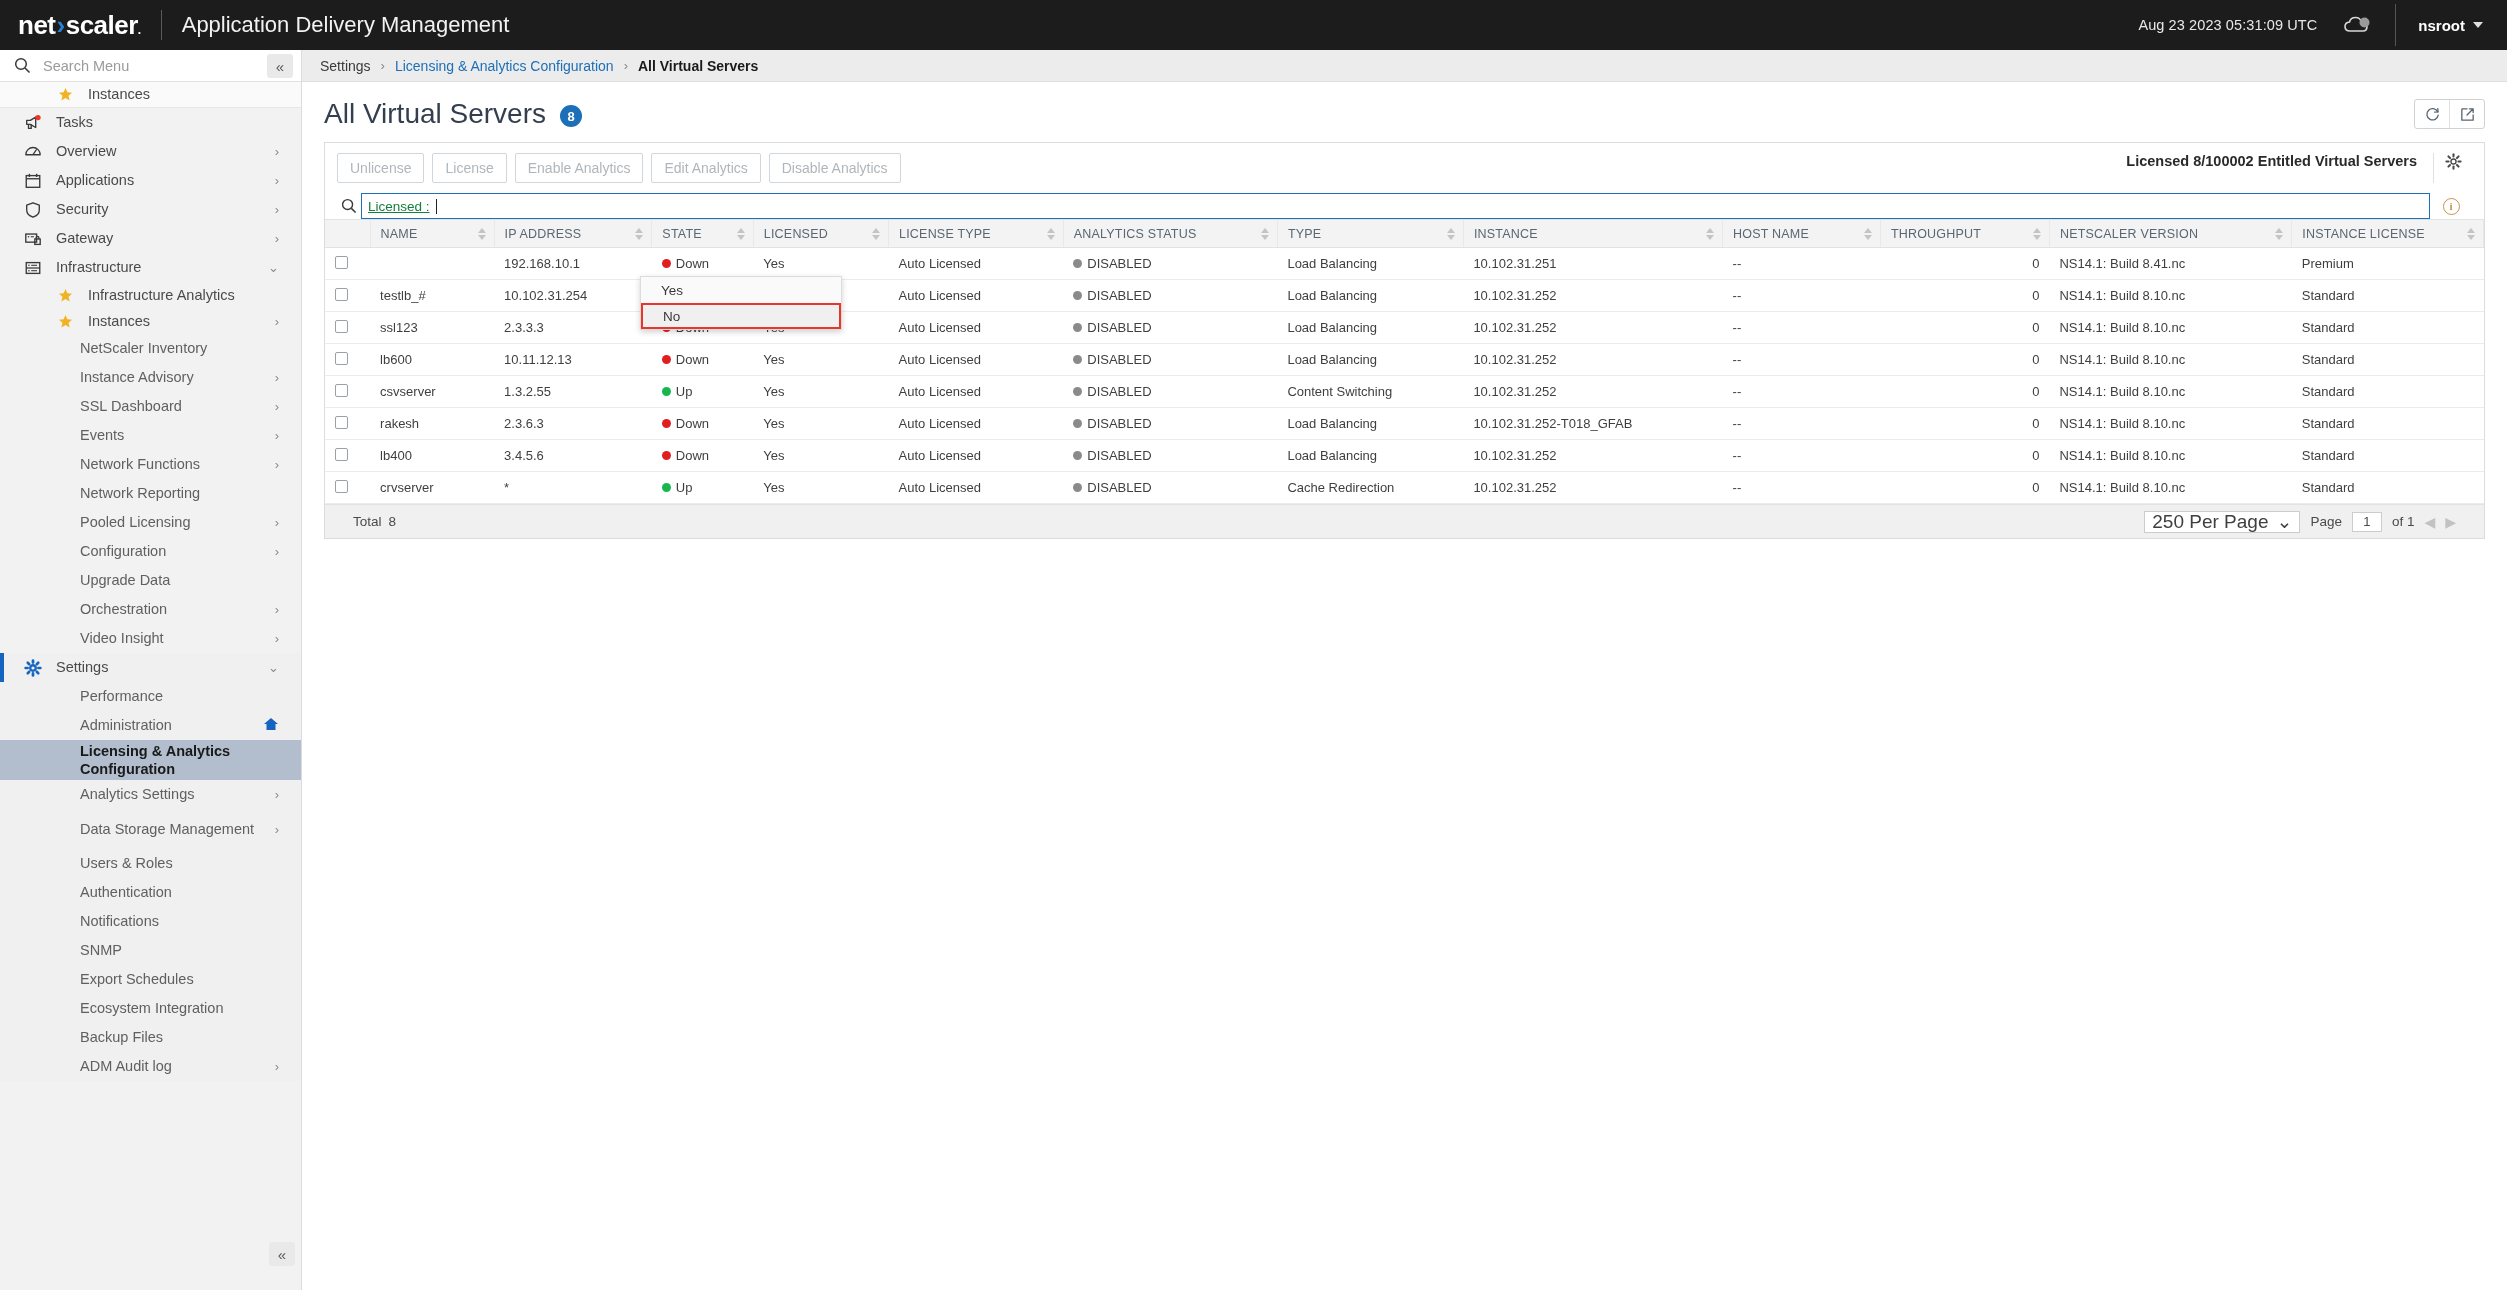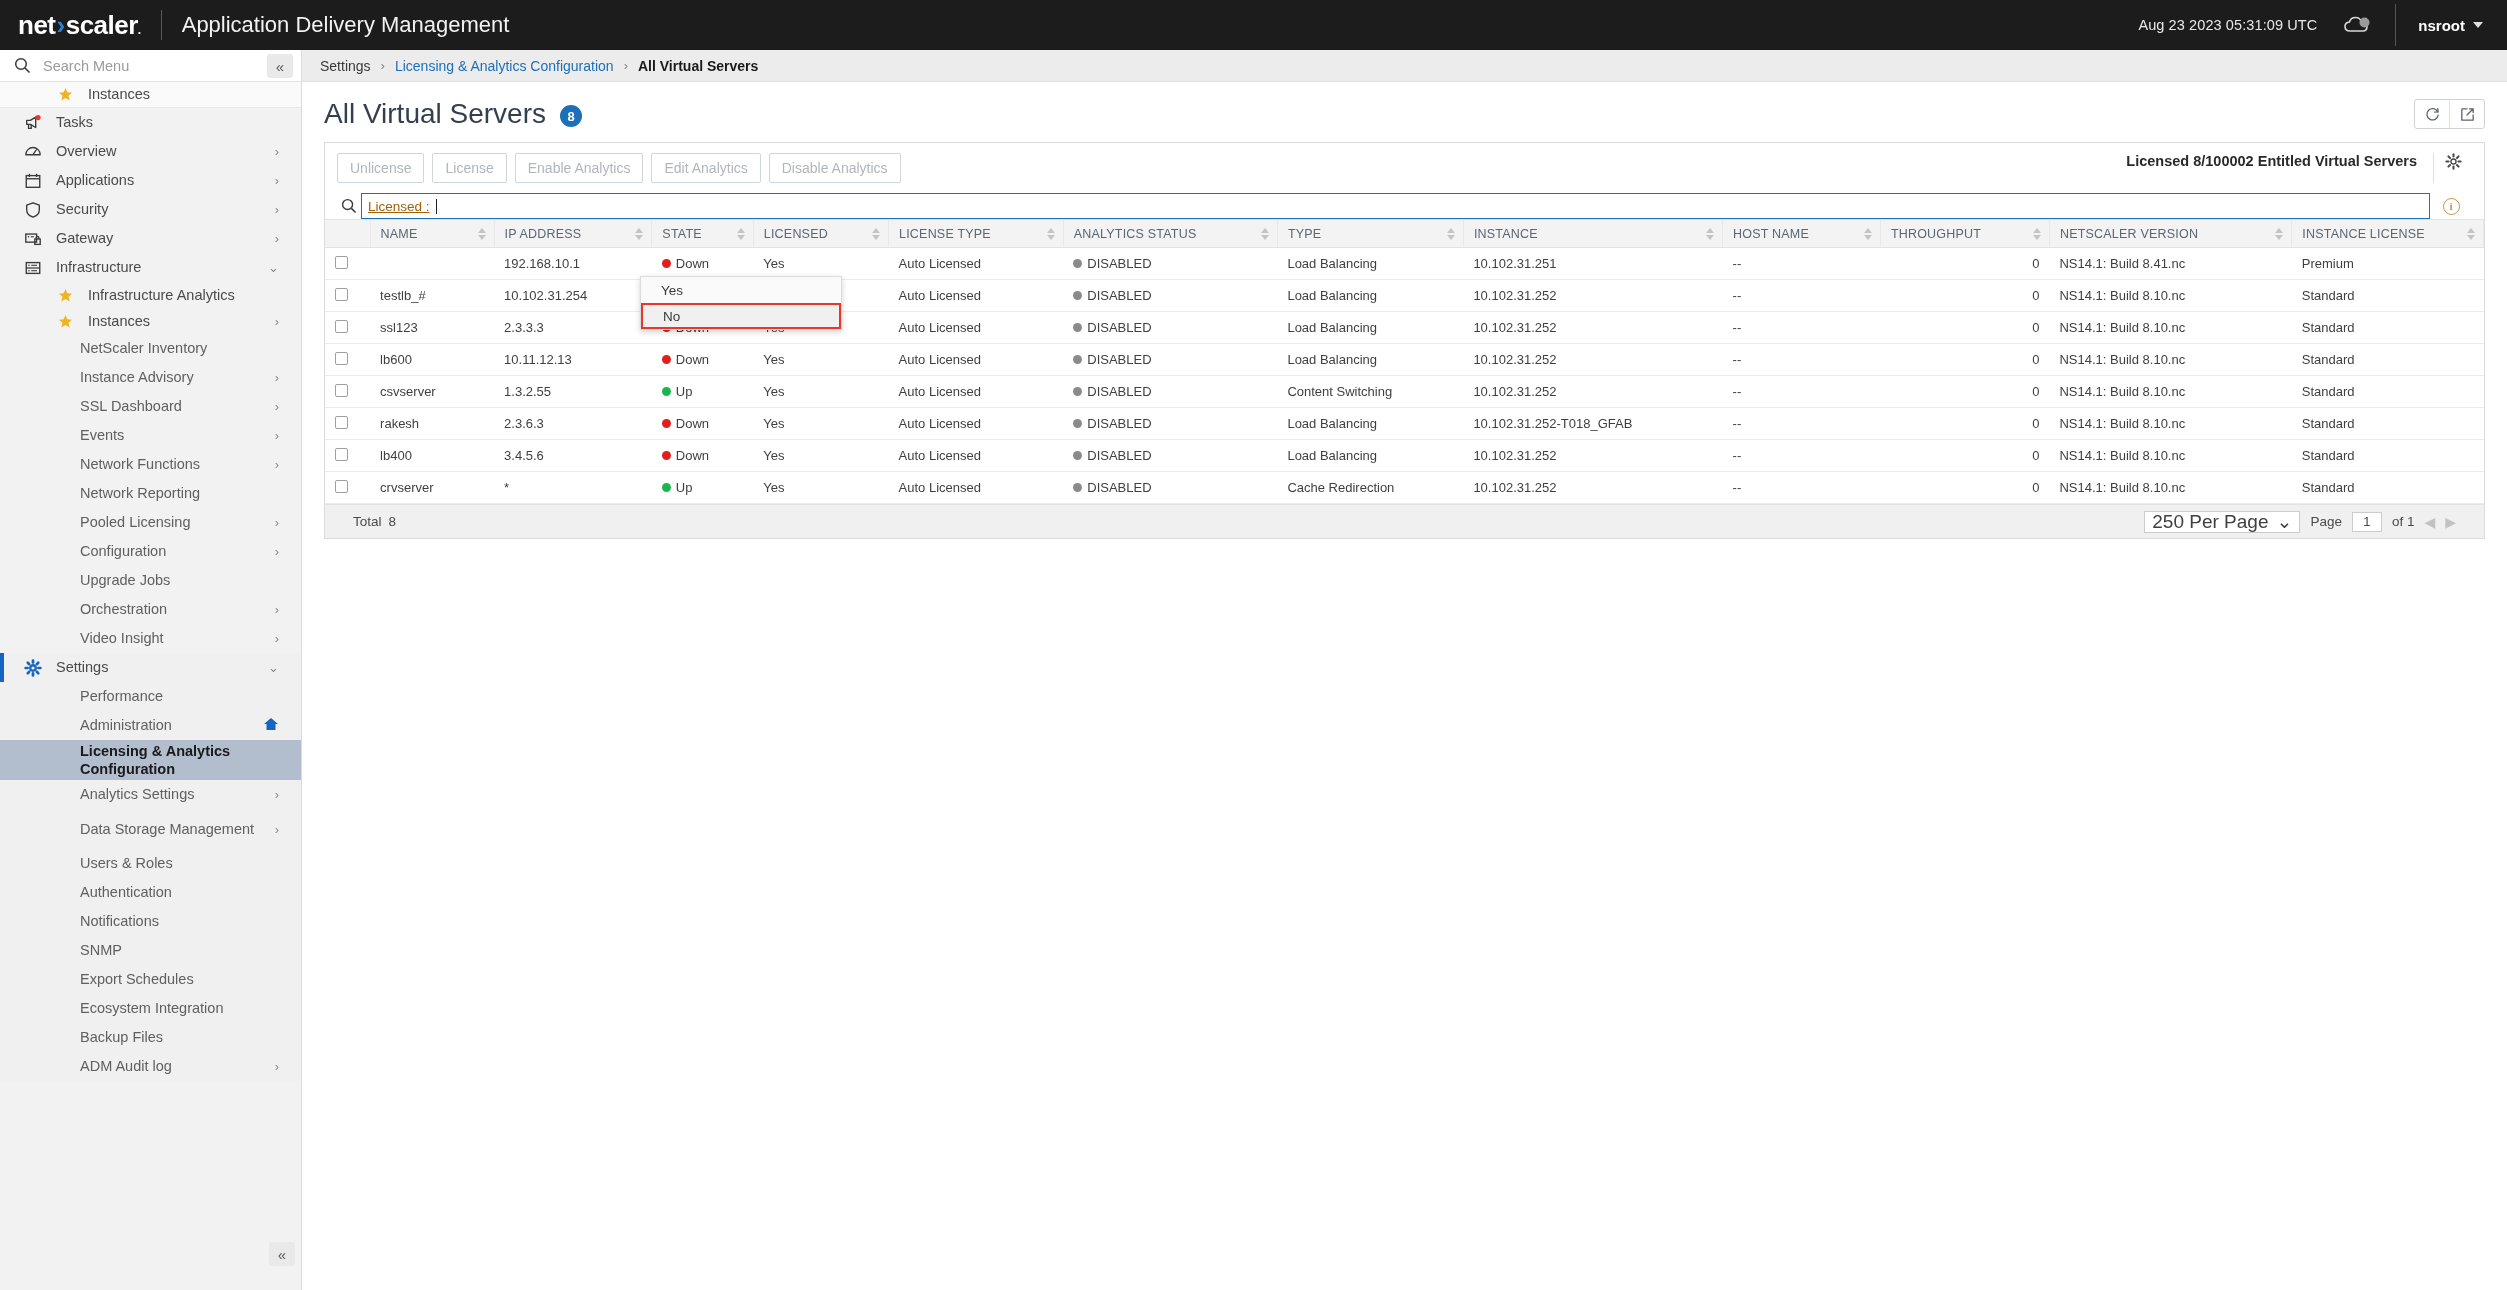--- a/index.html
+++ b/index.html
@@ -193,21 +193,21 @@
   .search-field {
     flex: 1;
     height: 26px;
     border: 1px solid #1d6fb8;
     background: #fff;
     display: flex; align-items: center;
     padding: 0 6px;
     font-size: 13.5px;
   }
   .chip {
-    color: #a16207; text-decoration: underline; font-size: 13.5px;
+    color: #15803d; text-decoration: underline; font-size: 13.5px;
   }
   .caret-text {
     display:inline-block; width: 1px; height: 15px; background:#222; margin-left: 6px;
   }
   .info-icon-wrap {
     width: 42px; display:flex; align-items:center; justify-content:center;
   }
   .info-circle {
     width: 17px; height: 17px; border-radius: 50%;
     border: 1.3px solid #c9924b; color: #c9924b;
@@ -463,21 +463,21 @@
       </li>
       <li class="nav-item lvl1">
         <span class="lbl">Pooled Licensing</span>
         <span class="arr">›</span>
       </li>
       <li class="nav-item lvl1">
         <span class="lbl">Configuration</span>
         <span class="arr">›</span>
       </li>
       <li class="nav-item lvl1">
-        <span class="lbl">Upgrade Jobs</span>
+        <span class="lbl">Upgrade Data</span>
       </li>
       <li class="nav-item lvl1">
         <span class="lbl">Orchestration</span>
         <span class="arr">›</span>
       </li>
       <li class="nav-item lvl1">
         <span class="lbl">Video Insight</span>
         <span class="arr">›</span>
       </li>
       <li class="nav-item lvl0 section-open active-bar">

